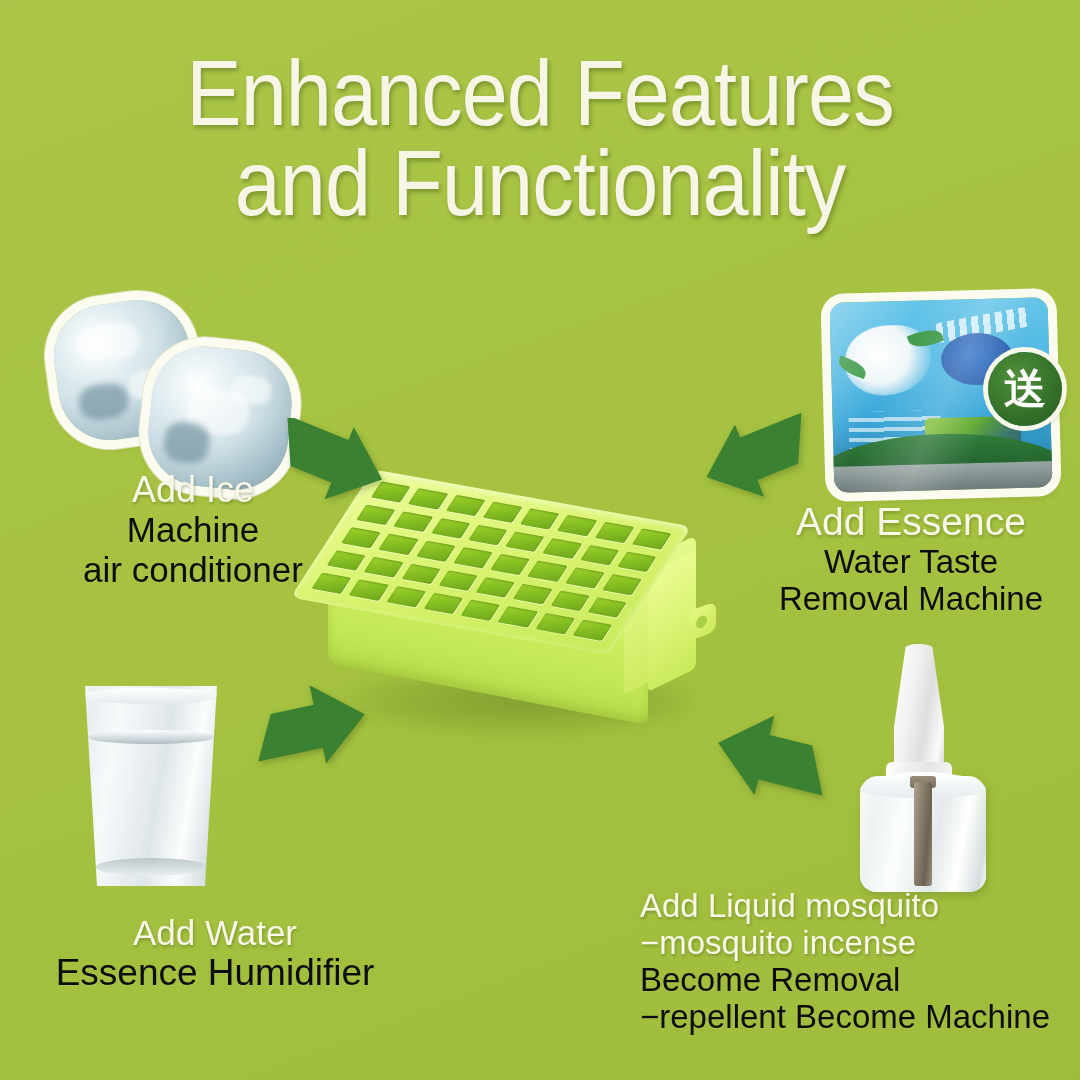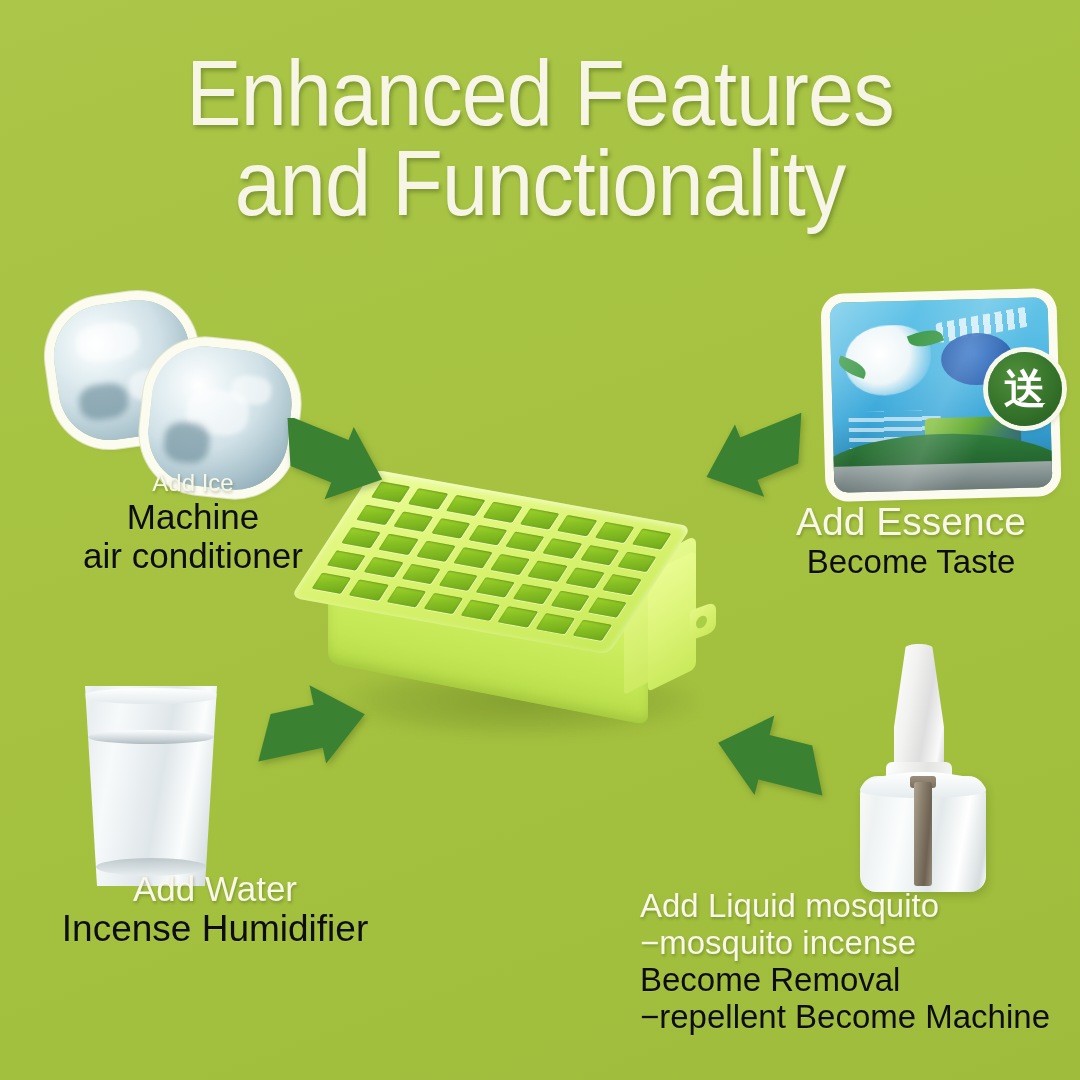--- a/index.html
+++ b/index.html
@@ -42,28 +42,28 @@
   .hl{ 
     color:#f8f7e8;
     text-shadow:1px 2px 3px rgba(40,60,10,0.30);
   }
   .bk{ 
     color:#0d0d0d;
     text-shadow:0 1px 1px rgba(255,255,255,0.10);
   }
 
   #cap-ice{left:18px;top:470px;width:350px;text-align:center;font-size:35px;}
-  #cap-ice .l1{font-size:24px;text-align:center;}
+  #cap-ice .l1{font-size:36px;text-align:center;}
   #cap-ice .l2{font-size:35px;}
   #cap-ice .l3{font-size:35px;}
 
   #cap-essence{left:742px;top:500px;width:338px;text-align:center;font-size:33px;}
   #cap-essence .l1{font-size:39px;}
 
-  #cap-water{left:10px;top:869px;width:410px;text-align:center;font-size:34px;}
+  #cap-water{left:10px;top:913px;width:410px;text-align:center;font-size:34px;}
   #cap-water .l1{font-size:35px;}
   #cap-water .l2{font-size:37px;}
 
   #cap-mosq{left:640px;top:888px;width:440px;text-align:left;font-size:33px;}
   #cap-mosq .l1,#cap-mosq .l2{font-size:33px;}
   #cap-mosq .l3,#cap-mosq .l4{font-size:33px;}
 
   
   .sticker{position:absolute;}
 
@@ -299,35 +299,36 @@
       <div class="pk-box"></div>
       <div class="pk-wave"></div>
       <div class="pk-wave2"></div>
       <div class="pk-gloss"></div>
     </div>
   </div>
   <div id="badge">送</div>
 
   <div class="caption" id="cap-essence">
     <span class="cap-line hl l1">Add Essence</span>
-    <span class="cap-line bk">Become Taste</span>
+    <span class="cap-line bk">Water Taste</span>
+    <span class="cap-line bk">Removal Machine</span>
   </div>
 
   <div class="sticker" id="glass">
     <div class="glass-outline"></div>
     <div class="glass-body">
       <div class="water-top-rim"></div>
       <div class="water-surface"></div>
       <div class="water-bottom"></div>
     </div>
   </div>
 
   <div class="caption" id="cap-water">
     <span class="cap-line hl l1">Add Water</span>
-    <span class="cap-line bk l2">Incense Humidifier</span>
+    <span class="cap-line bk l2">Essence Humidifier</span>
   </div>
 
   <div class="sticker" id="bottle">
     <div class="bt-outline"></div>
     <div class="bt-cap"></div>
     <div class="bt-neck"></div>
     <div class="bt-jar"></div>
     <div class="bt-shoulder"></div>
     <div class="bt-wick-top"></div>
     <div class="bt-wick"></div>

